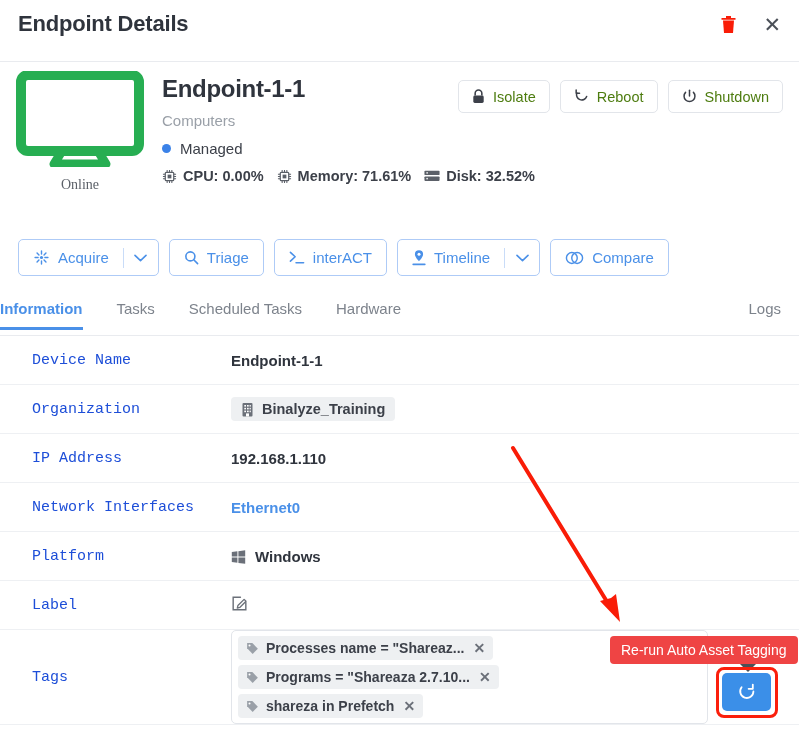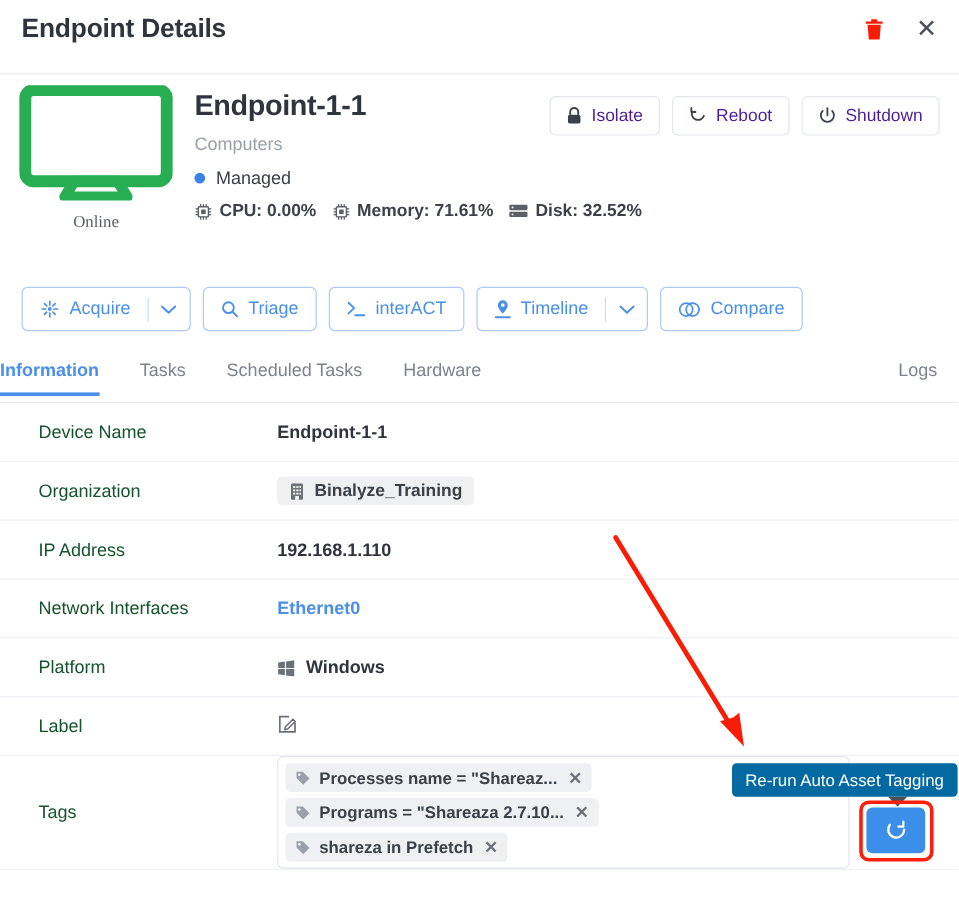--- a/index.html
+++ b/index.html
@@ -40,21 +40,21 @@
   .device-group { margin-top: 9px; font-size: 15px; color: #9aa0a8; }
   .device-status { margin-top: 11px; font-size: 15px; color: #3c4049; display: flex; align-items: center; gap: 9px; }
   .status-dot { width: 9px; height: 9px; border-radius: 50%; background: #3b82e8; display: inline-block; }
   .metrics { margin-top: 11px; display: flex; align-items: flex-start; gap: 13px; font-size: 14.5px; font-weight: 700; color: #3c4049; }
   .metric { display: flex; align-items: center; gap: 6px; }
   .metric svg { display: block; }
 
   .power-actions { position: absolute; right: 16px; top: 25px; display: flex; gap: 10px; }
   .pw-btn {
     height: 33px; padding: 0 13px; border: 1px solid #e2e5ea; border-radius: 5px;
-    background: #fff; color: #4c1d95; font-size: 14.5px; font-family: inherit;
+    background: #fff; color: #4d7c0f; font-size: 14.5px; font-family: inherit;
     display: flex; align-items: center; gap: 8px; cursor: pointer; white-space: nowrap;
   }
 
   
   .toolbar { position: absolute; left: 0; top: 239px; height: 48px; width: 799px; padding-left: 18px; display: flex; gap: 10px; }
   .tb-btn {
     height: 37px; border: 1px solid #aecbf7; border-radius: 5px; background: #fff;
     color: #4a90e8; font-size: 15px; font-family: inherit; display: flex; align-items: center;
     cursor: pointer; padding: 0; overflow: hidden;
   }
@@ -77,21 +77,21 @@
     content: ""; position: absolute; left: 0; right: 0; bottom: -1px; height: 3px; background: #4a90e8;
   }
   .tab.right { position: absolute; right: 18px; margin-right: 0; }
 
   
   .details { position: absolute; left: 0; top: 336px; width: 799px; }
   .row {
     display: flex; align-items: center; min-height: 49px;
     border-bottom: 1px solid #eef0f3; padding-left: 32px;
   }
-  .row-label { width: 199px; font-size: 15px; color: #14532d; flex: none; }
+  .row-label { width: 199px; font-size: 15px; color: #1d4ed8; flex: none; font-family: Liberation Mono, monospace; }
   .row-value { font-size: 15px; color: #2f343d; font-weight: 700; display: flex; align-items: center; }
   .row-value.link { color: #4a90e8; }
   .chip-org {
     display: inline-flex; align-items: center; gap: 8px;
     background: #eef0f2; border-radius: 4px; padding: 4px 10px;
     font-size: 14.5px; font-weight: 700; color: #3c4049; text-align: center;
   }
   .plain { display: inline-flex; align-items: center; gap: 9px; font-weight: 700; }
   .edit-icon { cursor: pointer; }
   .row.tags-row { min-height: 80px; align-items: center; }
@@ -113,21 +113,21 @@
   .rerun-btn {
     position: absolute; left: 722px; top: 673px; width: 49px; height: 38px;
     background: #3b8fe8; border: none; border-radius: 5px; cursor: pointer;
     display: flex; align-items: center; justify-content: center;
   }
   .rerun-highlight {
     position: absolute; left: 716px; top: 667px; width: 62px; height: 51px;
     border: 3px solid #fb1f0c; border-radius: 8px; pointer-events: none;
   }
   .tooltip {
-    position: absolute; left: 610px; top: 636px; background: #0369a1; color: #fff;
+    position: absolute; left: 610px; top: 636px; background: #ef4444; color: #fff;
     font-size: 14px; padding: 6px 11px; border-radius: 4px; white-space: nowrap;
   }
   .tooltip-arrow {
     position: absolute; left: 740px; top: 664px; width: 0; height: 0;
     border-left: 8px solid transparent; border-right: 8px solid transparent;
     border-top: 8px solid #4b5057;
   }
 
   .annotation-arrow { position: absolute; left: 0; top: 0; width: 799px; height: 749px; pointer-events: none; }
 </style>

